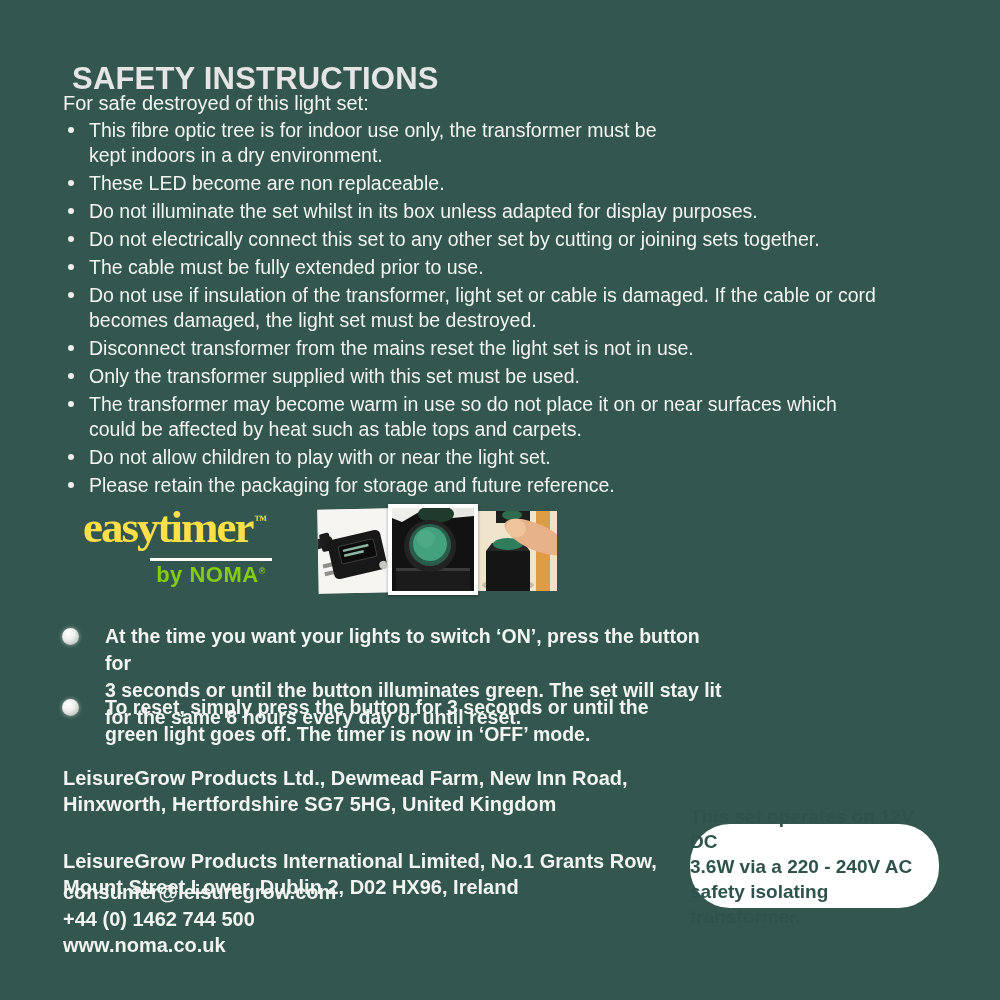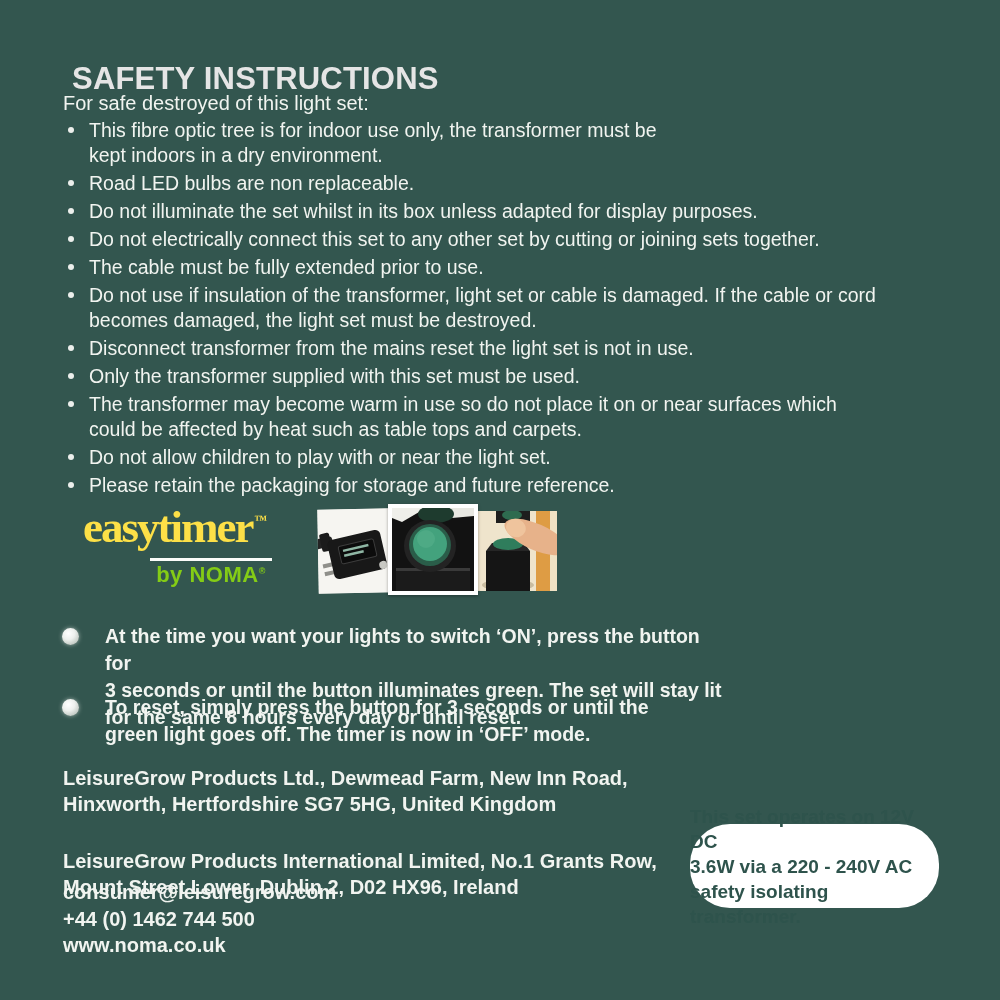--- a/index.html
+++ b/index.html
@@ -104,21 +104,21 @@
 <body>
 
 <div class="page">
 
   <h1 class="title">SAFETY INSTRUCTIONS</h1>
   <p class="subtitle">For safe destroyed of this light set:</p>
 
   <ul class="safety-list">
     <li class="prewrap">This fibre optic tree is for indoor use only, the transformer must be
 kept indoors in a dry environment.</li>
-    <li class="prewrap">Road LED bulbs are non replaceable.</li>
+    <li class="prewrap">These LED become are non replaceable.</li>
     <li class="prewrap">Do not illuminate the set whilst in its box unless adapted  for display purposes.</li>
     <li class="prewrap">Do not electrically connect this set to any other set by cutting or joining sets together.</li>
     <li class="prewrap">The cable must be fully extended prior to use.</li>
     <li class="prewrap">Do not use if insulation of the transformer, light set or cable is damaged. If the cable or cord
 becomes damaged, the light set must be destroyed.</li>
     <li class="prewrap">Disconnect transformer from the mains reset the light set is not in use.</li>
     <li class="prewrap">Only the transformer supplied with this set must be used.</li>
     <li class="prewrap">The transformer may become warm in use so do not place it on or near surfaces which
 could be affected by heat such as table tops and carpets.</li>
     <li class="prewrap">Do not allow children to play with or near the light set.</li>

